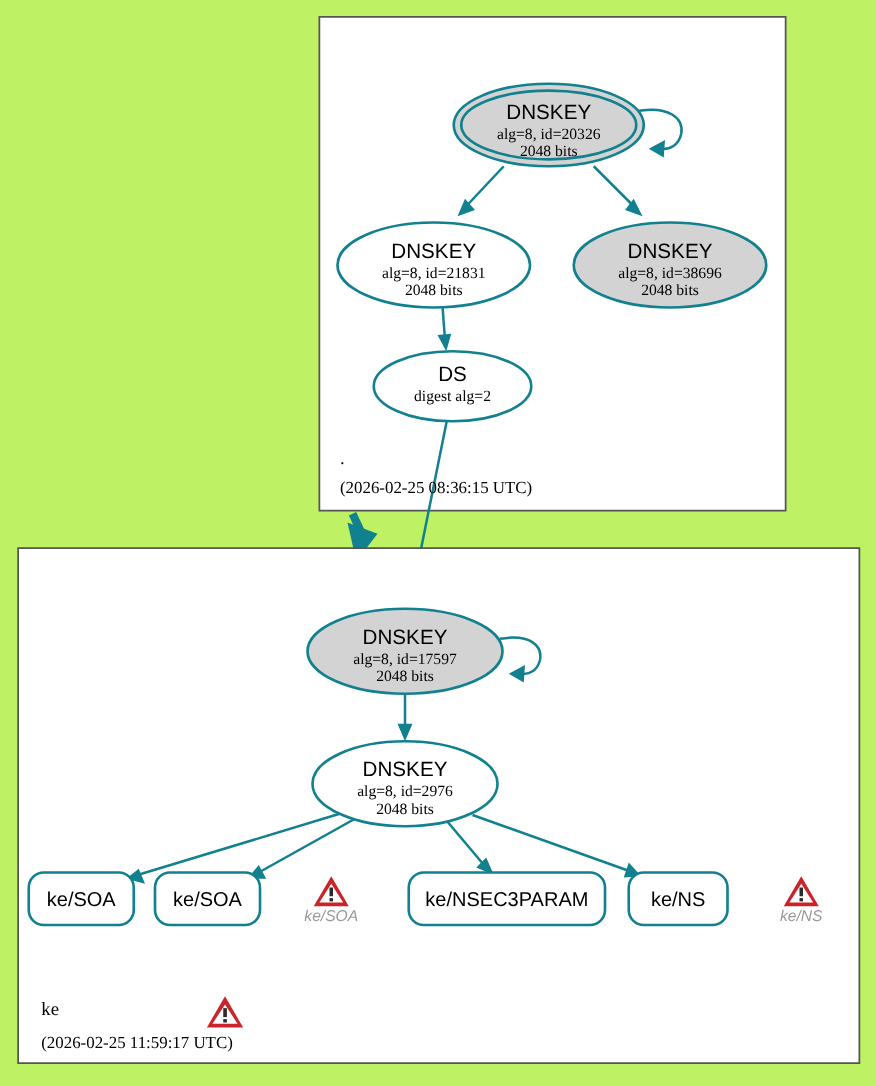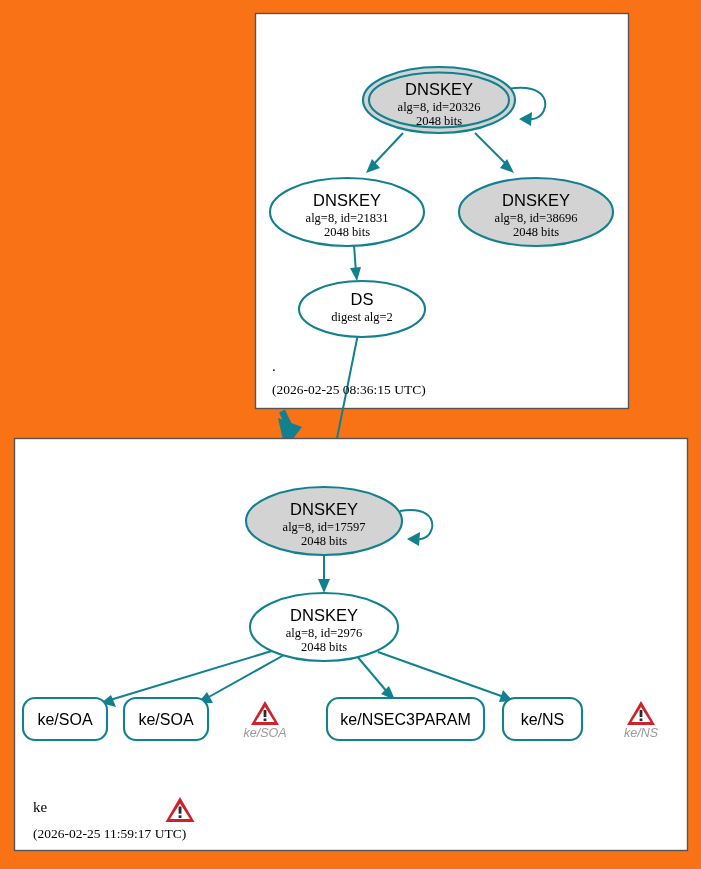--- a/index.html
+++ b/index.html
@@ -7,21 +7,21 @@
     padding: 0;
     background: #ffffff;
   }
   body {
     font-family: "Liberation Sans", sans-serif;
   }
   #canvas {
     position: relative;
     width: 701px;
     height: 869px;
-    background: #f97316;
+    background: #bef264;
     overflow: hidden;
   }
   #graph-svg {
     position: absolute;
     left: 0;
     top: 0;
     width: 701px;
     height: 869px;
   }
   .zone-box {

